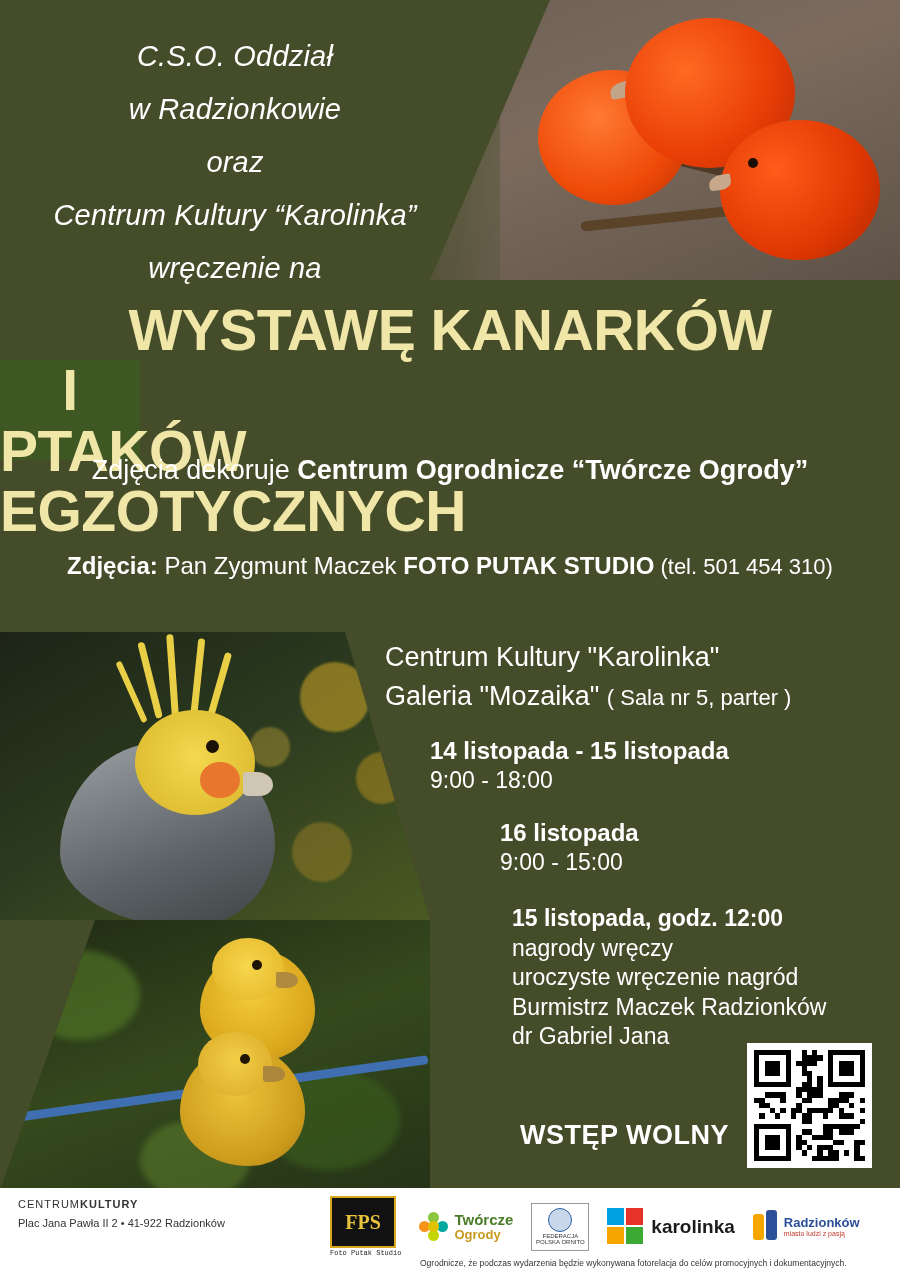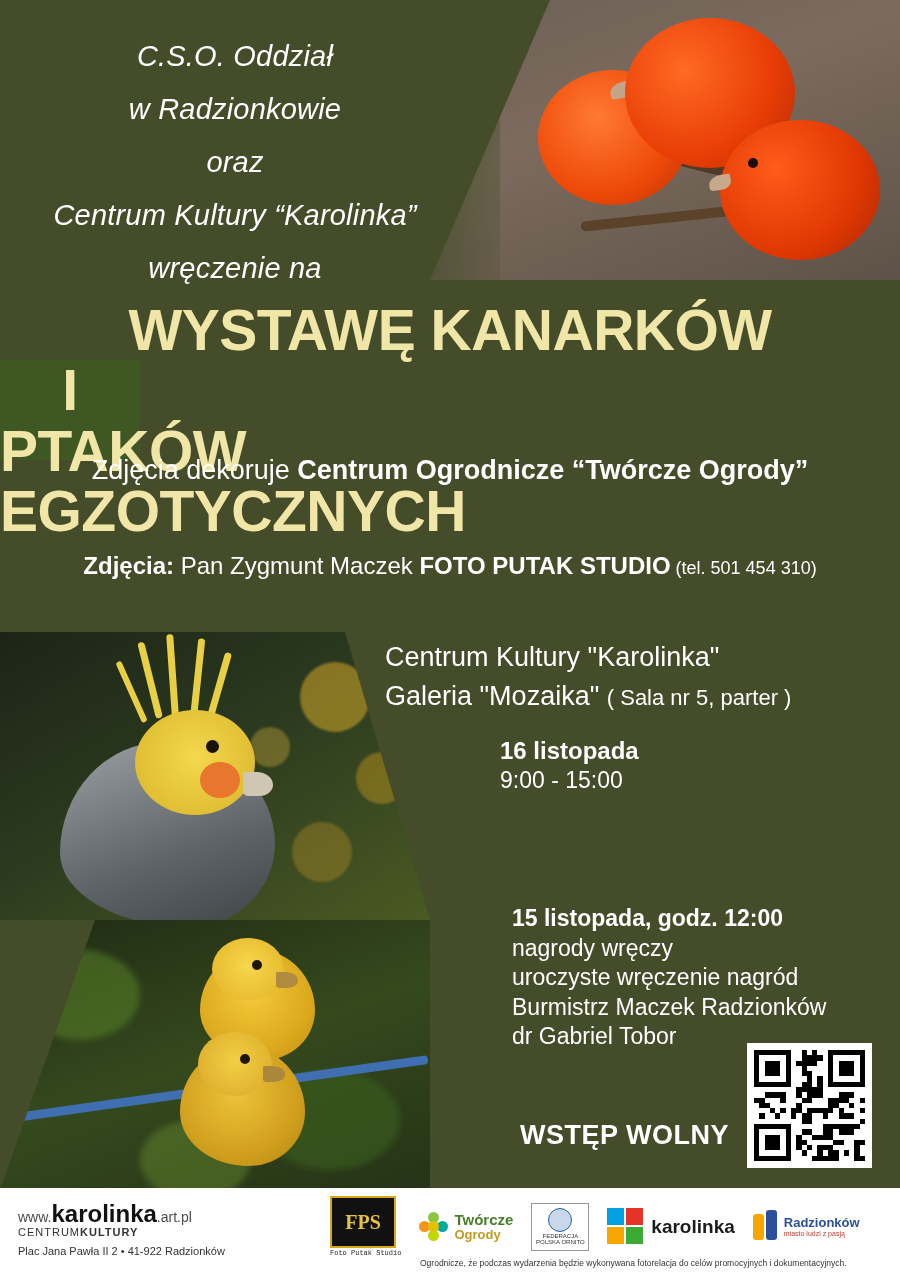--- a/index.html
+++ b/index.html
@@ -104,21 +104,21 @@
     font-size:27px;font-weight:300;line-height:1.35;
   }
   .deco b{font-weight:bold;}
   .deco .sub{font-size:26px;margin-top:4px;}
 
   .photos-credit{
     position:absolute;left:0;top:552px;width:900px;text-align:center;color:#fff;
     font-size:24px;font-weight:300;
   }
   .photos-credit b{font-weight:bold;}
-  .photos-credit .tel{font-size:18px;}
+  .photos-credit .tel{font-size:22px;}
 
   .venue{
     position:absolute;left:385px;top:638px;width:500px;color:#fff;
     font-size:27px;font-weight:300;line-height:1.45;
   }
   .venue .small{font-size:22px;}
 
   .dates{position:absolute;left:430px;top:736px;width:460px;color:#fff;}
   .dates .blk{margin-bottom:22px;}
   .dates .d{font-size:24px;font-weight:bold;line-height:1.25;}
@@ -250,32 +250,36 @@
 
   <div class="venue">
     <div>Centrum Kultury "Karolinka"</div>
     <div>
       <span>Galeria "Mozaika"</span>
       <span class="small">( Sala nr 5, parter )</span>
     </div>
   </div>
 
   <div class="dates">
+    <div class="blk">
+      <div class="d">14 listopada - 15 listopada</div>
+      <div class="h">9:00 - 18:00</div>
+    </div>
     <div class="blk" style="margin-left:70px;">
       <div class="d">16 listopada</div>
       <div class="h">9:00 - 15:00</div>
     </div>
   </div>
 
   <div class="award">
     <div class="t">15 listopada, godz. 12:00</div>
     <div class="l">nagrody wręczy</div>
     <div class="l">uroczyste wręczenie nagród</div>
     <div class="l">Burmistrz Maczek Radzionków</div>
-    <div class="l">dr Gabriel Tobor</div>
+    <div class="l">dr Gabriel Jana</div>
   </div>
 
   <div class="free">WSTĘP WOLNY</div>
 
   <div class="qr">
     <div class="qr-grid" id="qr-grid">
         <i></i>
         <i></i>
         <i></i>
         <i></i>
@@ -714,23 +718,20 @@
         <i style="background: rgb(255, 255, 255);"></i>
         <i style="background: rgb(255, 255, 255);"></i>
         <i style="background: rgb(255, 255, 255);"></i>
         <i></i>
         <i></i>
       </div>
   </div>
 
   <div class="footer">
     <div class="f-left">
-      <div class="f-logo">
-        <span class="www">www.</span><span class="kar">karolinka</span><span class="artpl">.art.pl</span>
-      </div>
       <div class="f-sub">
         <span>CENTRUM</span><b>KULTURY</b>
       </div>
       <div class="f-addr">Plac Jana Pawła II 2  •  41-922 Radzionków</div>
     </div>
 
     <div class="f-logos">
       <div class="lg">
         <div>
           <div class="fps">FPS</div>

